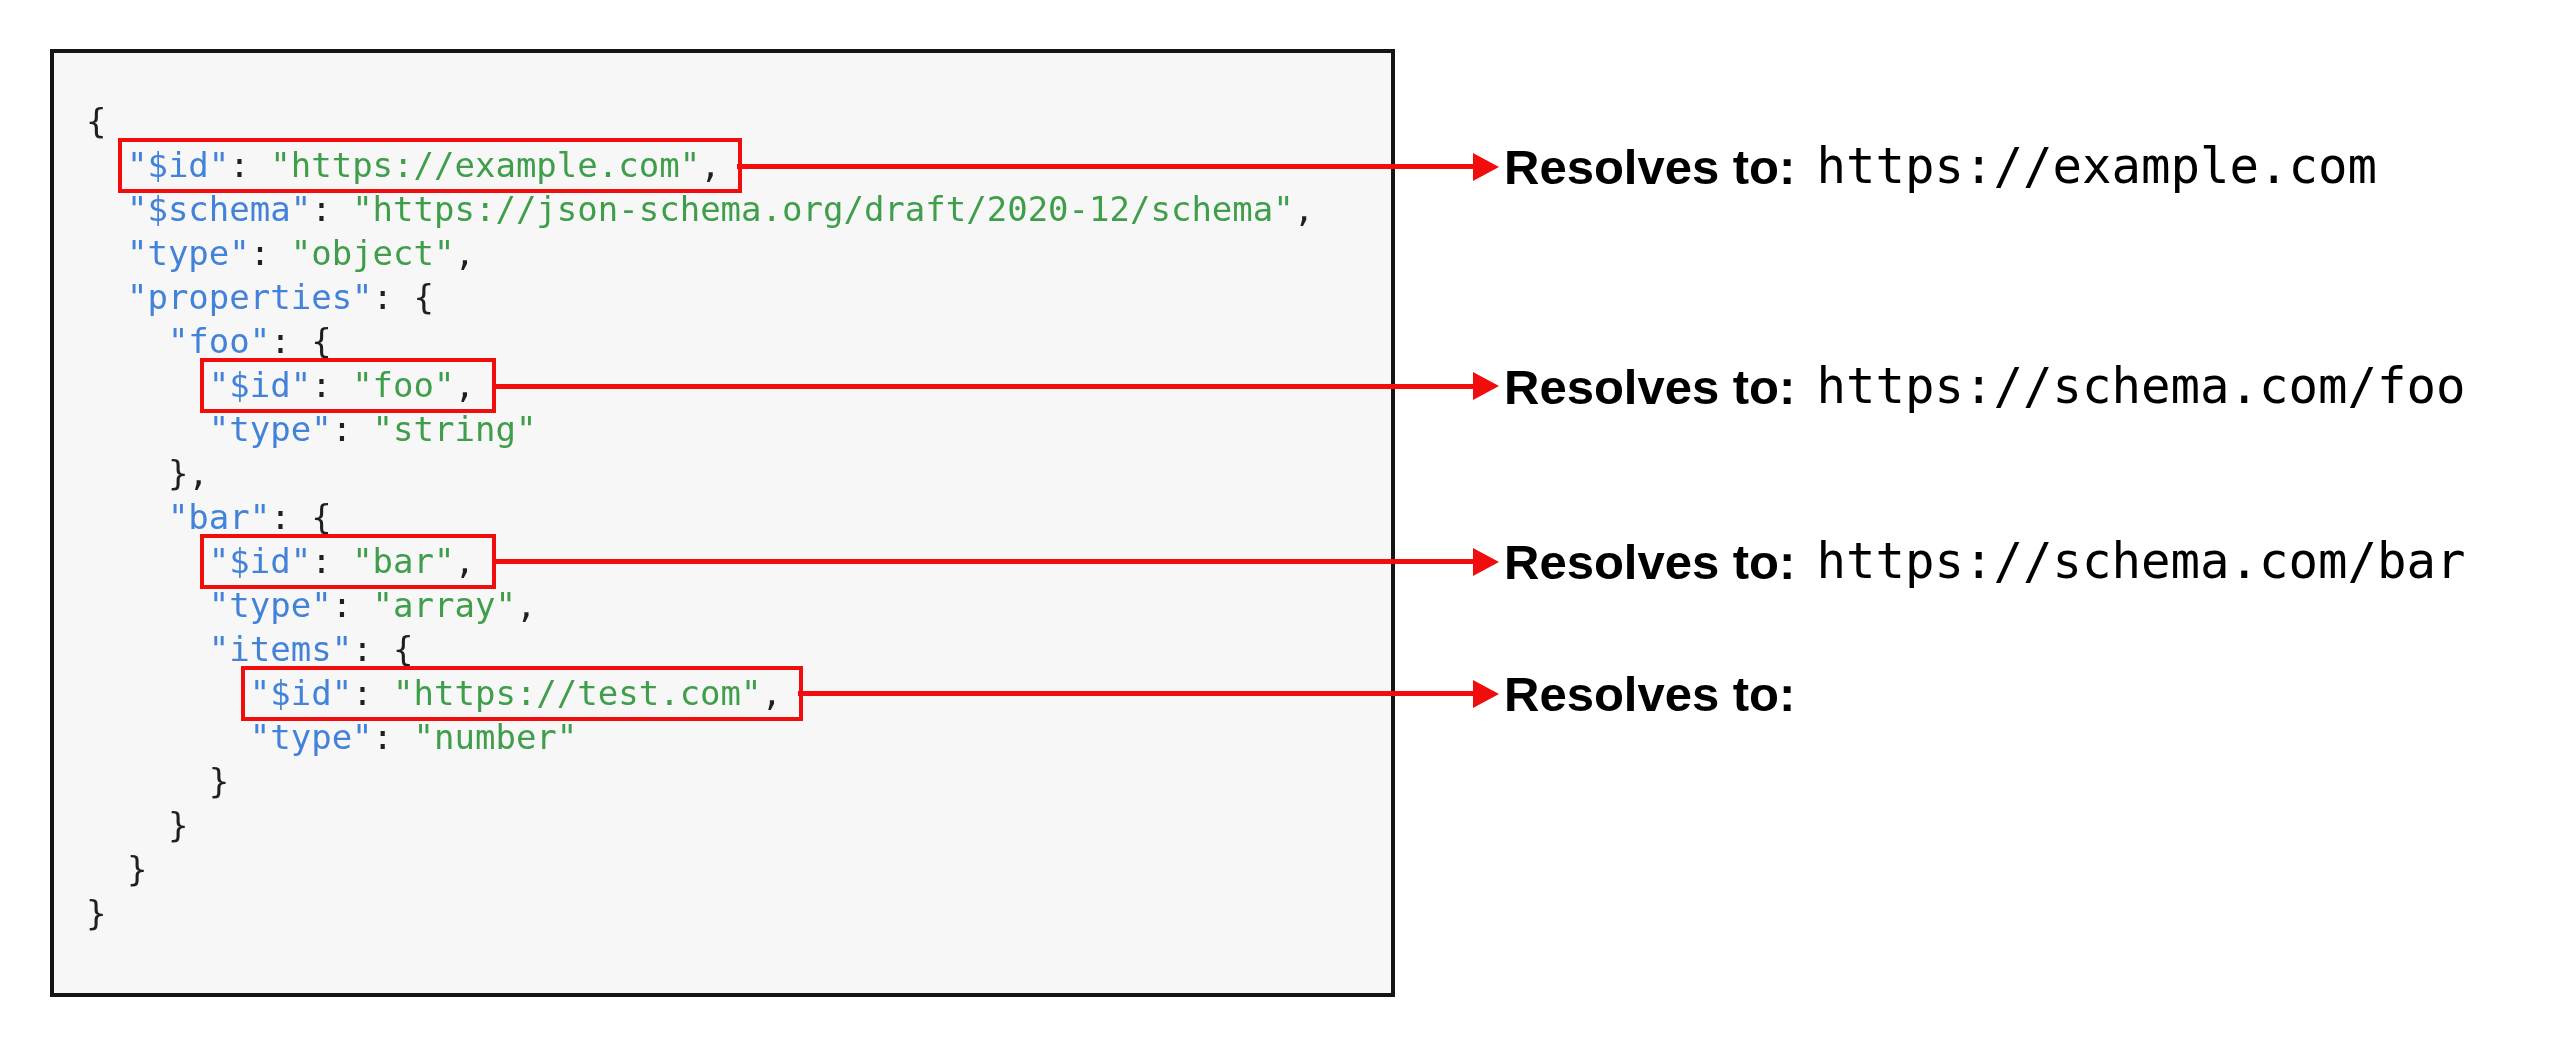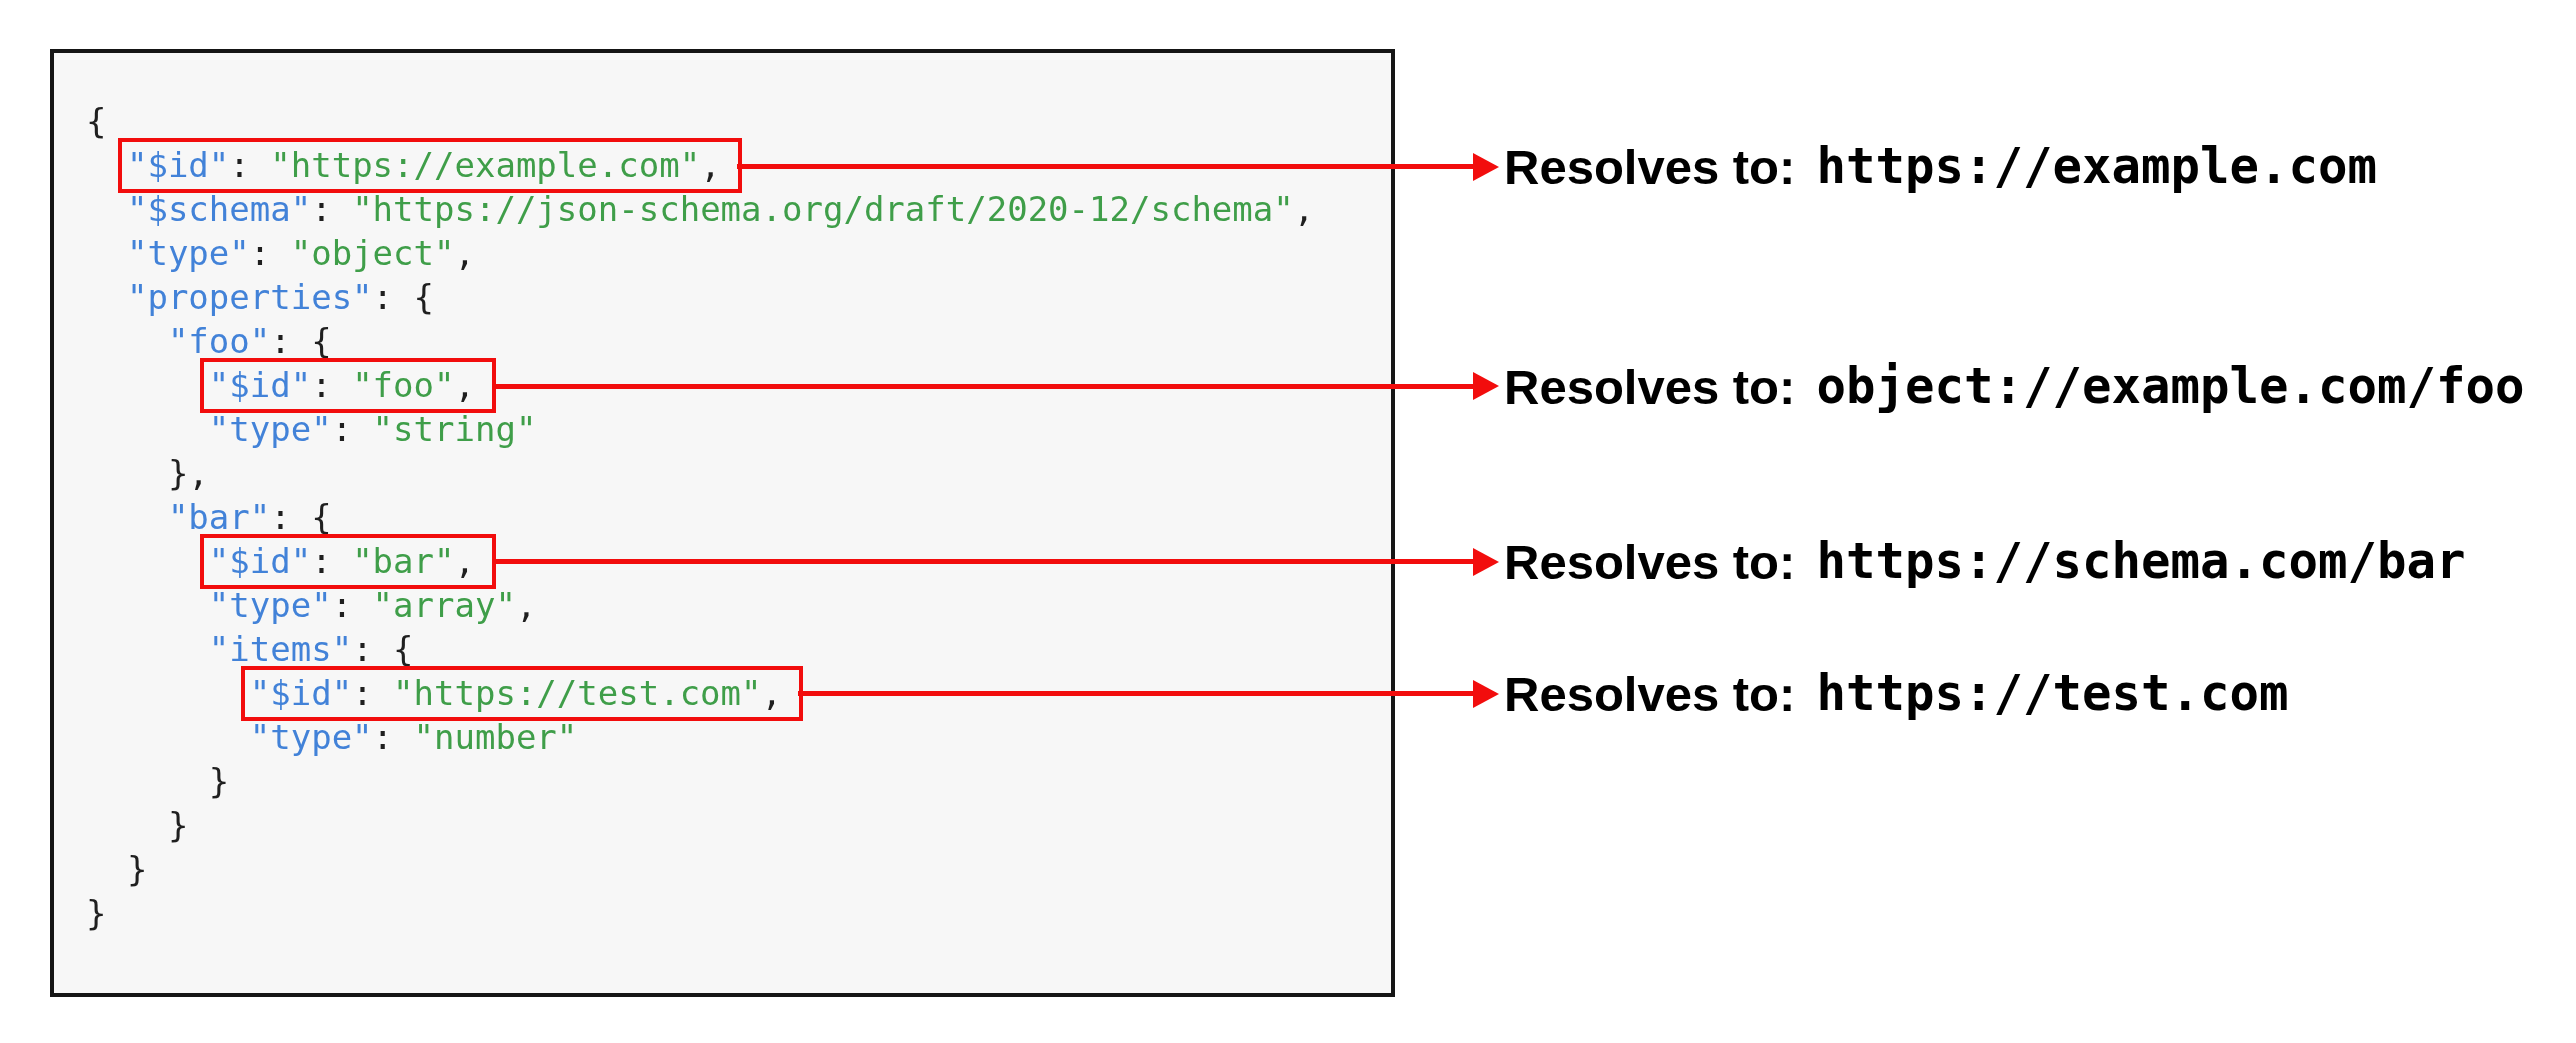--- a/index.html
+++ b/index.html
@@ -80,21 +80,21 @@
   }
   .annotation .prefix {
     font-family: "Liberation Sans", sans-serif;
     font-weight: 700;
     font-size: 49px;
     margin-right: 21px;
   }
   .annotation .url {
     font-family: "DejaVu Sans Mono", monospace;
     font-size: 49px;
-    font-weight: 700;
+    font-weight: 400;
   }
 </style>
 </head>
 <body>
 
 <div class="canvas">
 
   <div class="code-panel">
     <pre class="code" id="code-lines"><div class="code-line"><span class="t-p">{</span></div><div class="code-line"><span class="t-p">  </span><span class="hl"><span class="t-k">"$id"</span><span class="t-p">: </span><span class="t-s">"https://example.com"</span><span class="t-p">,</span></span></div><div class="code-line"><span class="t-p">  </span><span class="t-k">"$schema"</span><span class="t-p">: </span><span class="t-s">"https://json-schema.org/draft/2020-12/schema"</span><span class="t-p">,</span></div><div class="code-line"><span class="t-p">  </span><span class="t-k">"type"</span><span class="t-p">: </span><span class="t-s">"object"</span><span class="t-p">,</span></div><div class="code-line"><span class="t-p">  </span><span class="t-k">"properties"</span><span class="t-p">: {</span></div><div class="code-line"><span class="t-p">    </span><span class="t-k">"foo"</span><span class="t-p">: {</span></div><div class="code-line"><span class="t-p">      </span><span class="hl"><span class="t-k">"$id"</span><span class="t-p">: </span><span class="t-s">"foo"</span><span class="t-p">,</span></span></div><div class="code-line"><span class="t-p">      </span><span class="t-k">"type"</span><span class="t-p">: </span><span class="t-s">"string"</span></div><div class="code-line"><span class="t-p">    </span><span class="t-p">},</span></div><div class="code-line"><span class="t-p">    </span><span class="t-k">"bar"</span><span class="t-p">: {</span></div><div class="code-line"><span class="t-p">      </span><span class="hl"><span class="t-k">"$id"</span><span class="t-p">: </span><span class="t-s">"bar"</span><span class="t-p">,</span></span></div><div class="code-line"><span class="t-p">      </span><span class="t-k">"type"</span><span class="t-p">: </span><span class="t-s">"array"</span><span class="t-p">,</span></div><div class="code-line"><span class="t-p">      </span><span class="t-k">"items"</span><span class="t-p">: {</span></div><div class="code-line"><span class="t-p">        </span><span class="hl"><span class="t-k">"$id"</span><span class="t-p">: </span><span class="t-s">"https://test.com"</span><span class="t-p">,</span></span></div><div class="code-line"><span class="t-p">        </span><span class="t-k">"type"</span><span class="t-p">: </span><span class="t-s">"number"</span></div><div class="code-line"><span class="t-p">      </span><span class="t-p">}</span></div><div class="code-line"><span class="t-p">    </span><span class="t-p">}</span></div><div class="code-line"><span class="t-p">  </span><span class="t-p">}</span></div><div class="code-line"><span class="t-p">}</span></div></pre>
   </div>
@@ -103,31 +103,30 @@
   <div class="arrow-head" style="left:1473px; top:153px;"></div>
   <div class="annotation" style="top:133px;">
     <span class="prefix">Resolves to:</span>
     <span class="url">https://example.com</span>
   </div>
 
   <div class="arrow-line" style="left:495px; top:384px; width:983px;"></div>
   <div class="arrow-head" style="left:1473px; top:372px;"></div>
   <div class="annotation" style="top:353px;">
     <span class="prefix">Resolves to:</span>
-    <span class="url">object://example.com/foo</span>
+    <span class="url">https://schema.com/foo</span>
   </div>
 
   <div class="arrow-line" style="left:495px; top:559px; width:983px;"></div>
   <div class="arrow-head" style="left:1473px; top:548px;"></div>
   <div class="annotation" style="top:528px;">
     <span class="prefix">Resolves to:</span>
     <span class="url">https://schema.com/bar</span>
   </div>
 
   <div class="arrow-line" style="left:798px; top:691px; width:680px;"></div>
   <div class="arrow-head" style="left:1473px; top:680px;"></div>
   <div class="annotation" style="top:660px;">
     <span class="prefix">Resolves to:</span>
-    <span class="url">https://test.com</span>
   </div>
 
 </div>
 
 
 </body></html>

